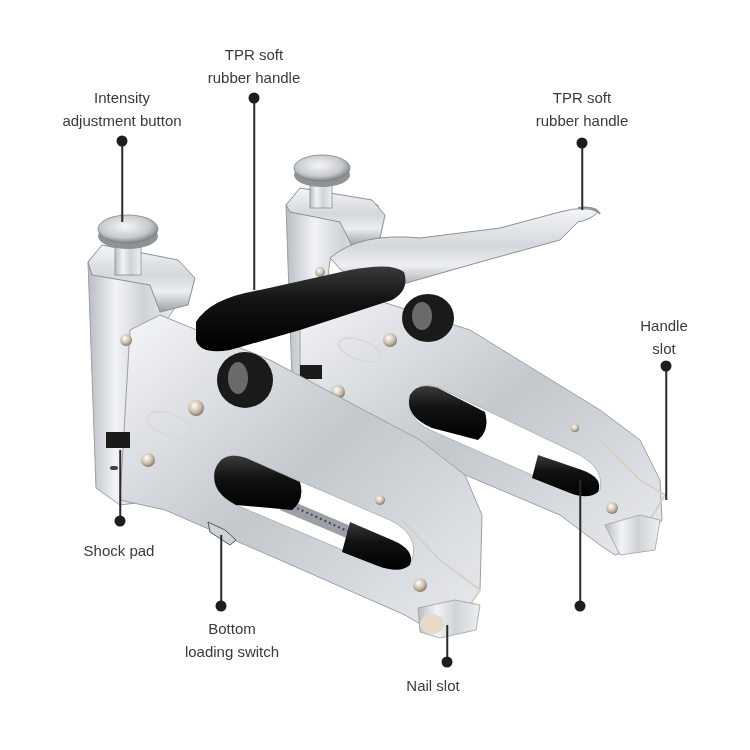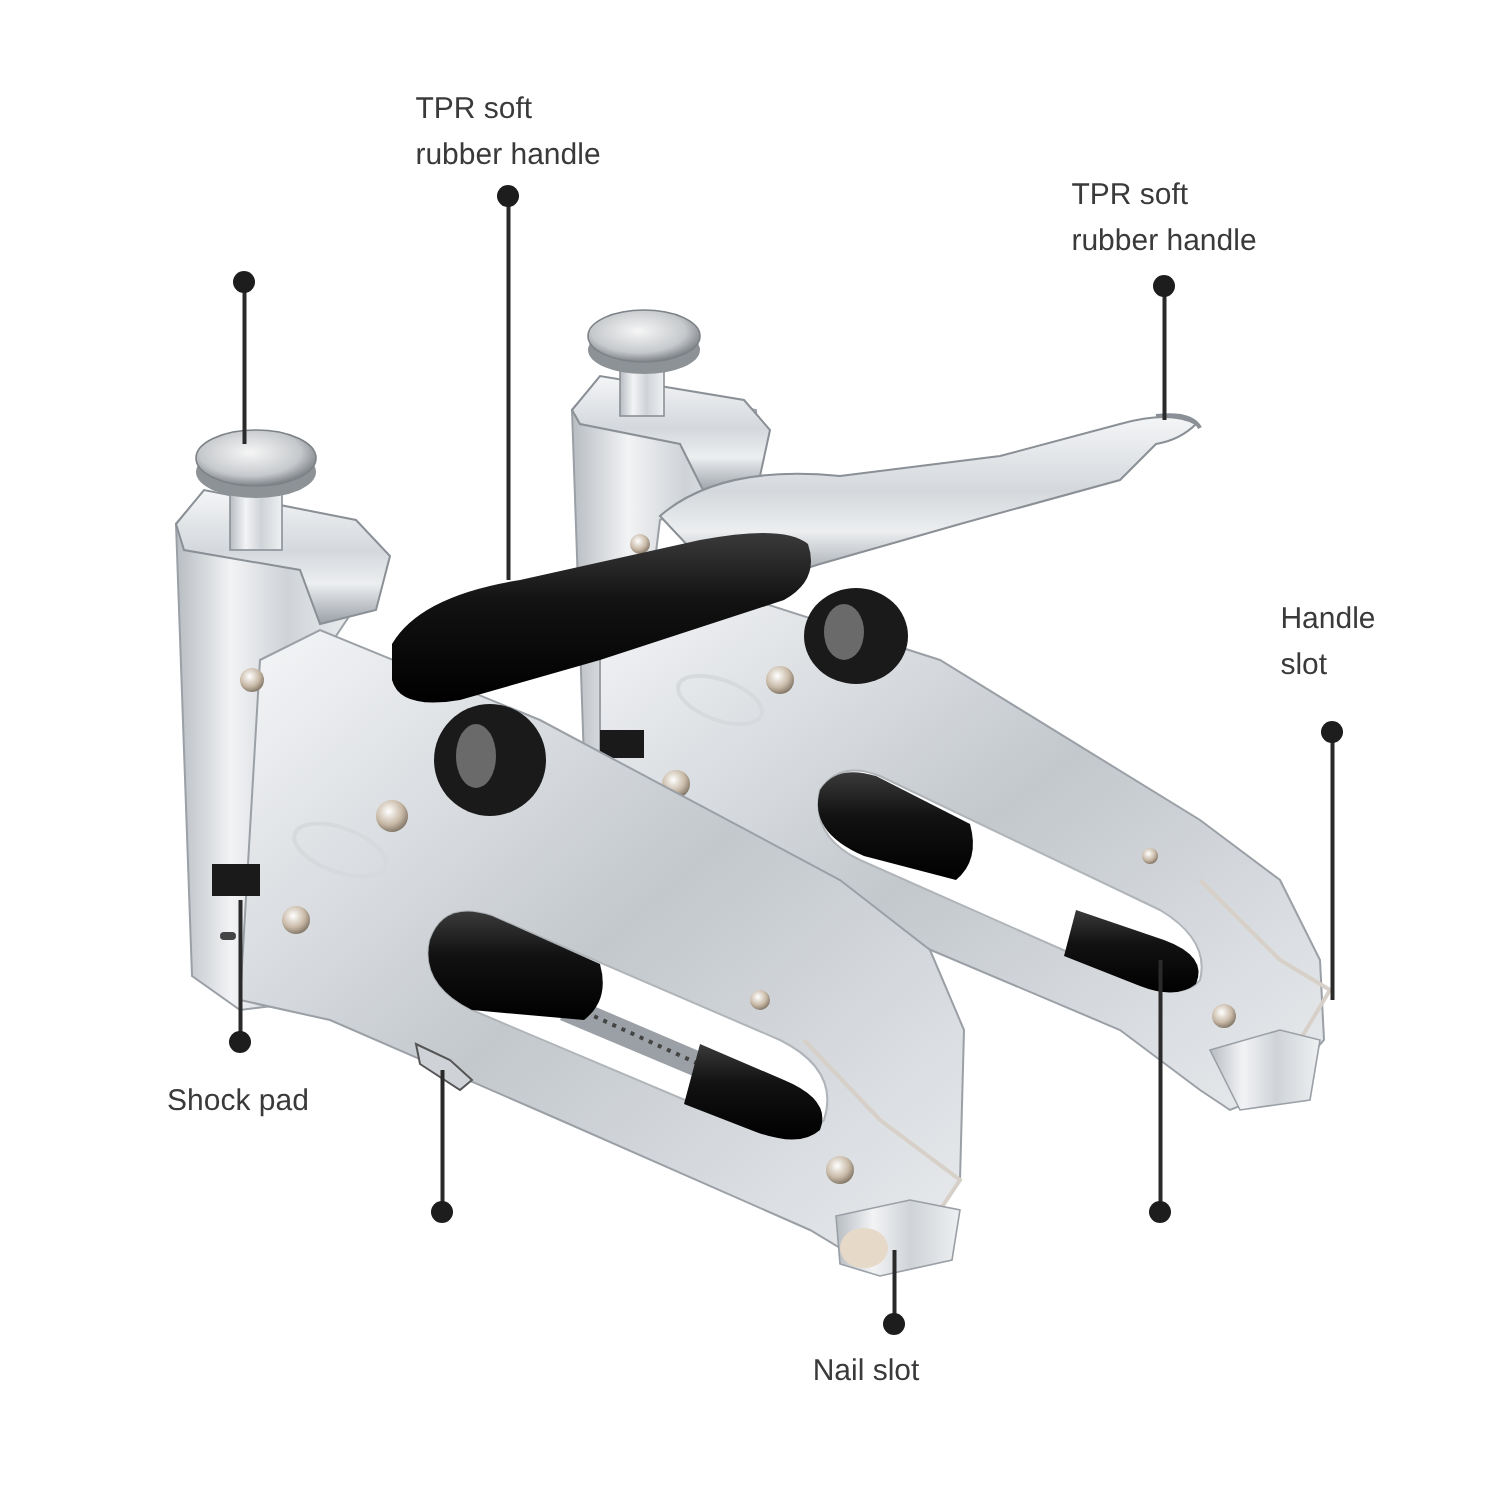--- a/index.html
+++ b/index.html
@@ -4,21 +4,21 @@
   <style>
     html, body { margin: 0; padding: 0; background: #ffffff; }
     body { width: 750px; height: 750px; position: relative; overflow: hidden; font-family: "Liberation Sans", sans-serif; }
     .stage { position: absolute; left: 0; top: 0; width: 750px; height: 750px; }
     .illus { position: absolute; left: 0; top: 0; width: 750px; height: 750px; }
     .label {
       position: absolute;
       color: #3a3a3a;
       font-size: 15px;
       line-height: 23px;
-      text-align: left;
+      text-align: center;
       white-space: nowrap;
       transform: translateX(-50%);
     }
     .label span { display: block; }
     .dot {
       position: absolute;
       width: 11px; height: 11px;
       border-radius: 50%;
       background: #1d1d1d;
       transform: translate(-50%, -50%);
@@ -149,52 +149,60 @@
       <circle cx="126" cy="340" r="6" fill="url(#rivet)"></circle>
       <circle cx="196" cy="408" r="8" fill="url(#rivet)"></circle>
       <circle cx="148" cy="460" r="7" fill="url(#rivet)"></circle>
       <circle cx="380" cy="500" r="5" fill="url(#rivet)"></circle>
       <circle cx="420" cy="585" r="7" fill="url(#rivet)"></circle>
 
       <ellipse cx="170" cy="425" rx="24" ry="11" fill="none" stroke="#d7dadd" stroke-width="2" transform="rotate(20 170 425)"></ellipse>
     </g>
   </svg>
 
+  <div class="label" style="left:122px; top:86px;">
+    <span>Intensity</span>
+    <span>adjustment button</span>
+  </div>
   <div class="leader" style="left:122px; top:141px; height:81px;"></div>
   <div class="dot" style="left:122px; top:141px;"></div>
 
   <div class="label" style="left:254px; top:43px;">
     <span>TPR soft</span>
     <span>rubber handle</span>
   </div>
   <div class="leader" style="left:254px; top:98px; height:192px;"></div>
   <div class="dot" style="left:254px; top:98px;"></div>
 
   <div class="label" style="left:582px; top:86px;">
     <span>TPR soft</span>
     <span>rubber handle</span>
   </div>
   <div class="leader" style="left:582px; top:143px; height:67px;"></div>
   <div class="dot" style="left:582px; top:143px;"></div>
 
-  <div class="label" style="left:664px; top:298px;">
+  <div class="label" style="left:664px; top:314px;">
     <span>Handle</span>
     <span>slot</span>
   </div>
   <div class="leader" style="left:666px; top:366px; height:134px;"></div>
   <div class="dot" style="left:666px; top:366px;"></div>
 
   <div class="leader" style="left:120px; top:450px; height:71px;"></div>
   <div class="dot" style="left:120px; top:521px;"></div>
   <div class="label" style="left:119px; top:539px;">
     <span>Shock pad</span>
   </div>
 
   <div class="leader" style="left:221px; top:535px; height:71px;"></div>
   <div class="dot" style="left:221px; top:606px;"></div>
+  <div class="label" style="left:232px; top:617px;">
+    <span>Bottom</span>
+    <span>loading switch</span>
+  </div>
 
   <div class="leader" style="left:580px; top:480px; height:126px;"></div>
   <div class="dot" style="left:580px; top:606px;"></div>
 
   <div class="leader" style="left:447px; top:625px; height:37px;"></div>
   <div class="dot" style="left:447px; top:662px;"></div>
   <div class="label" style="left:433px; top:674px;">
     <span>Nail slot</span>
   </div>
 

